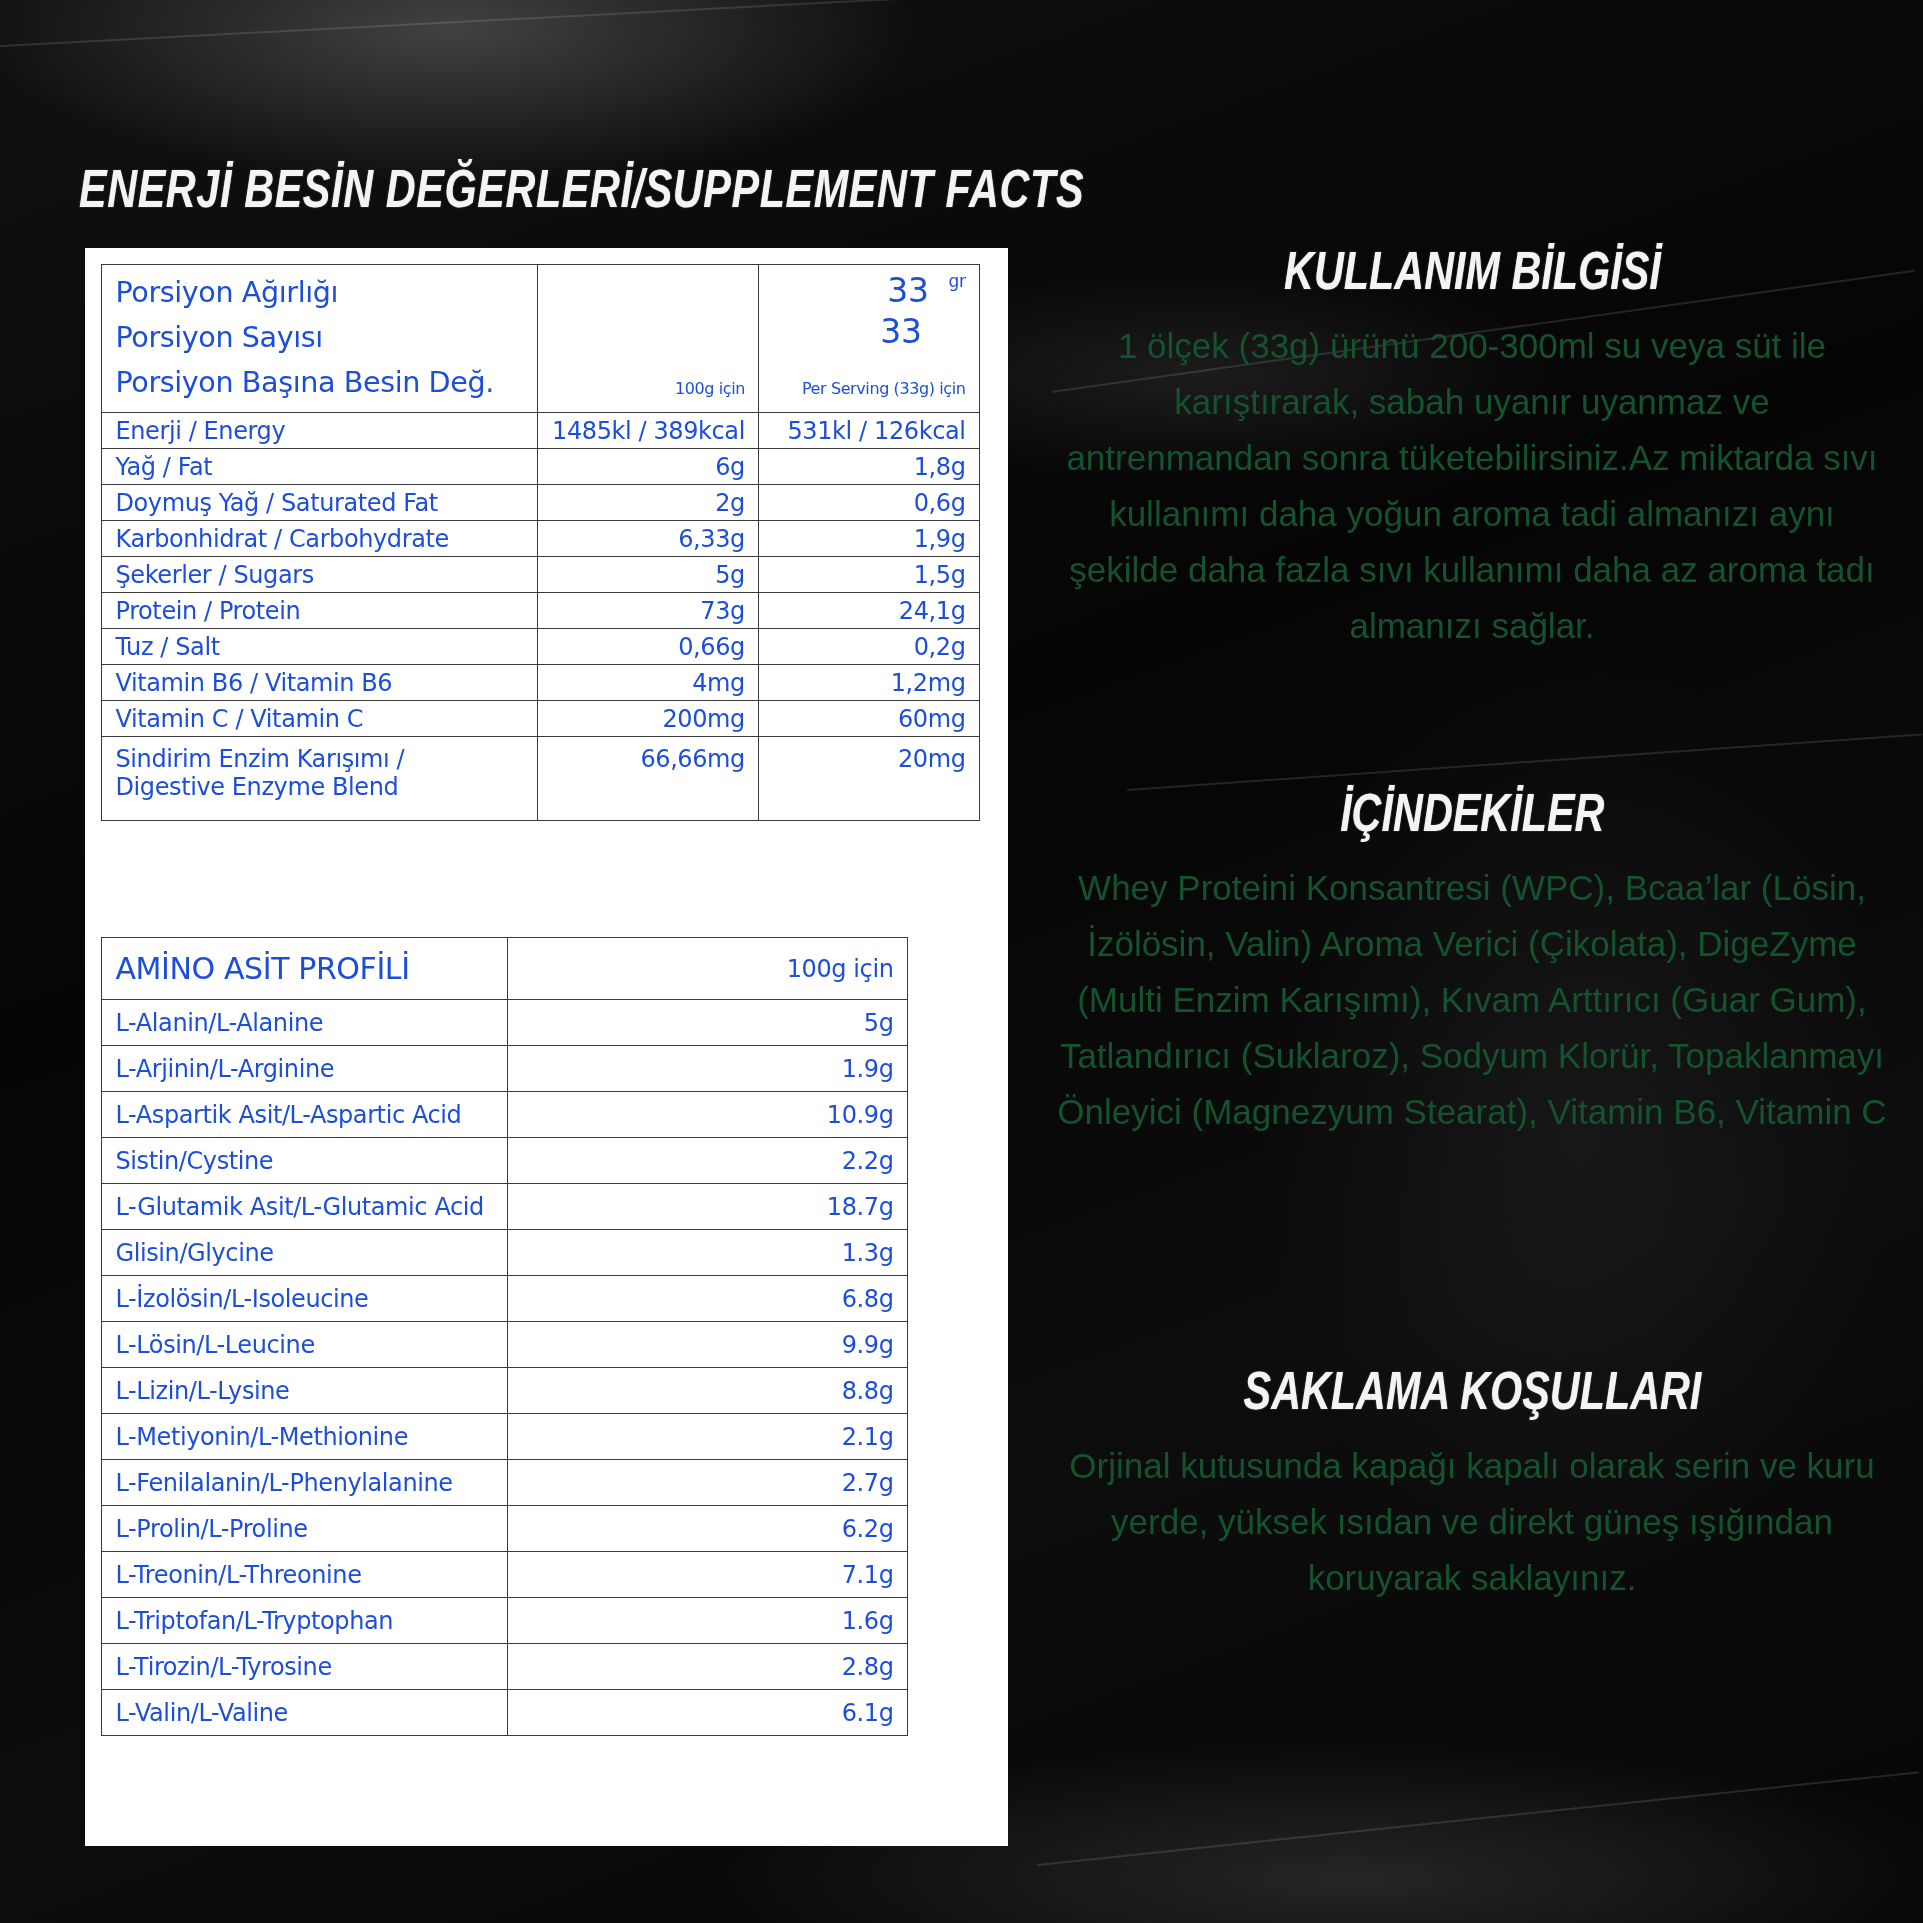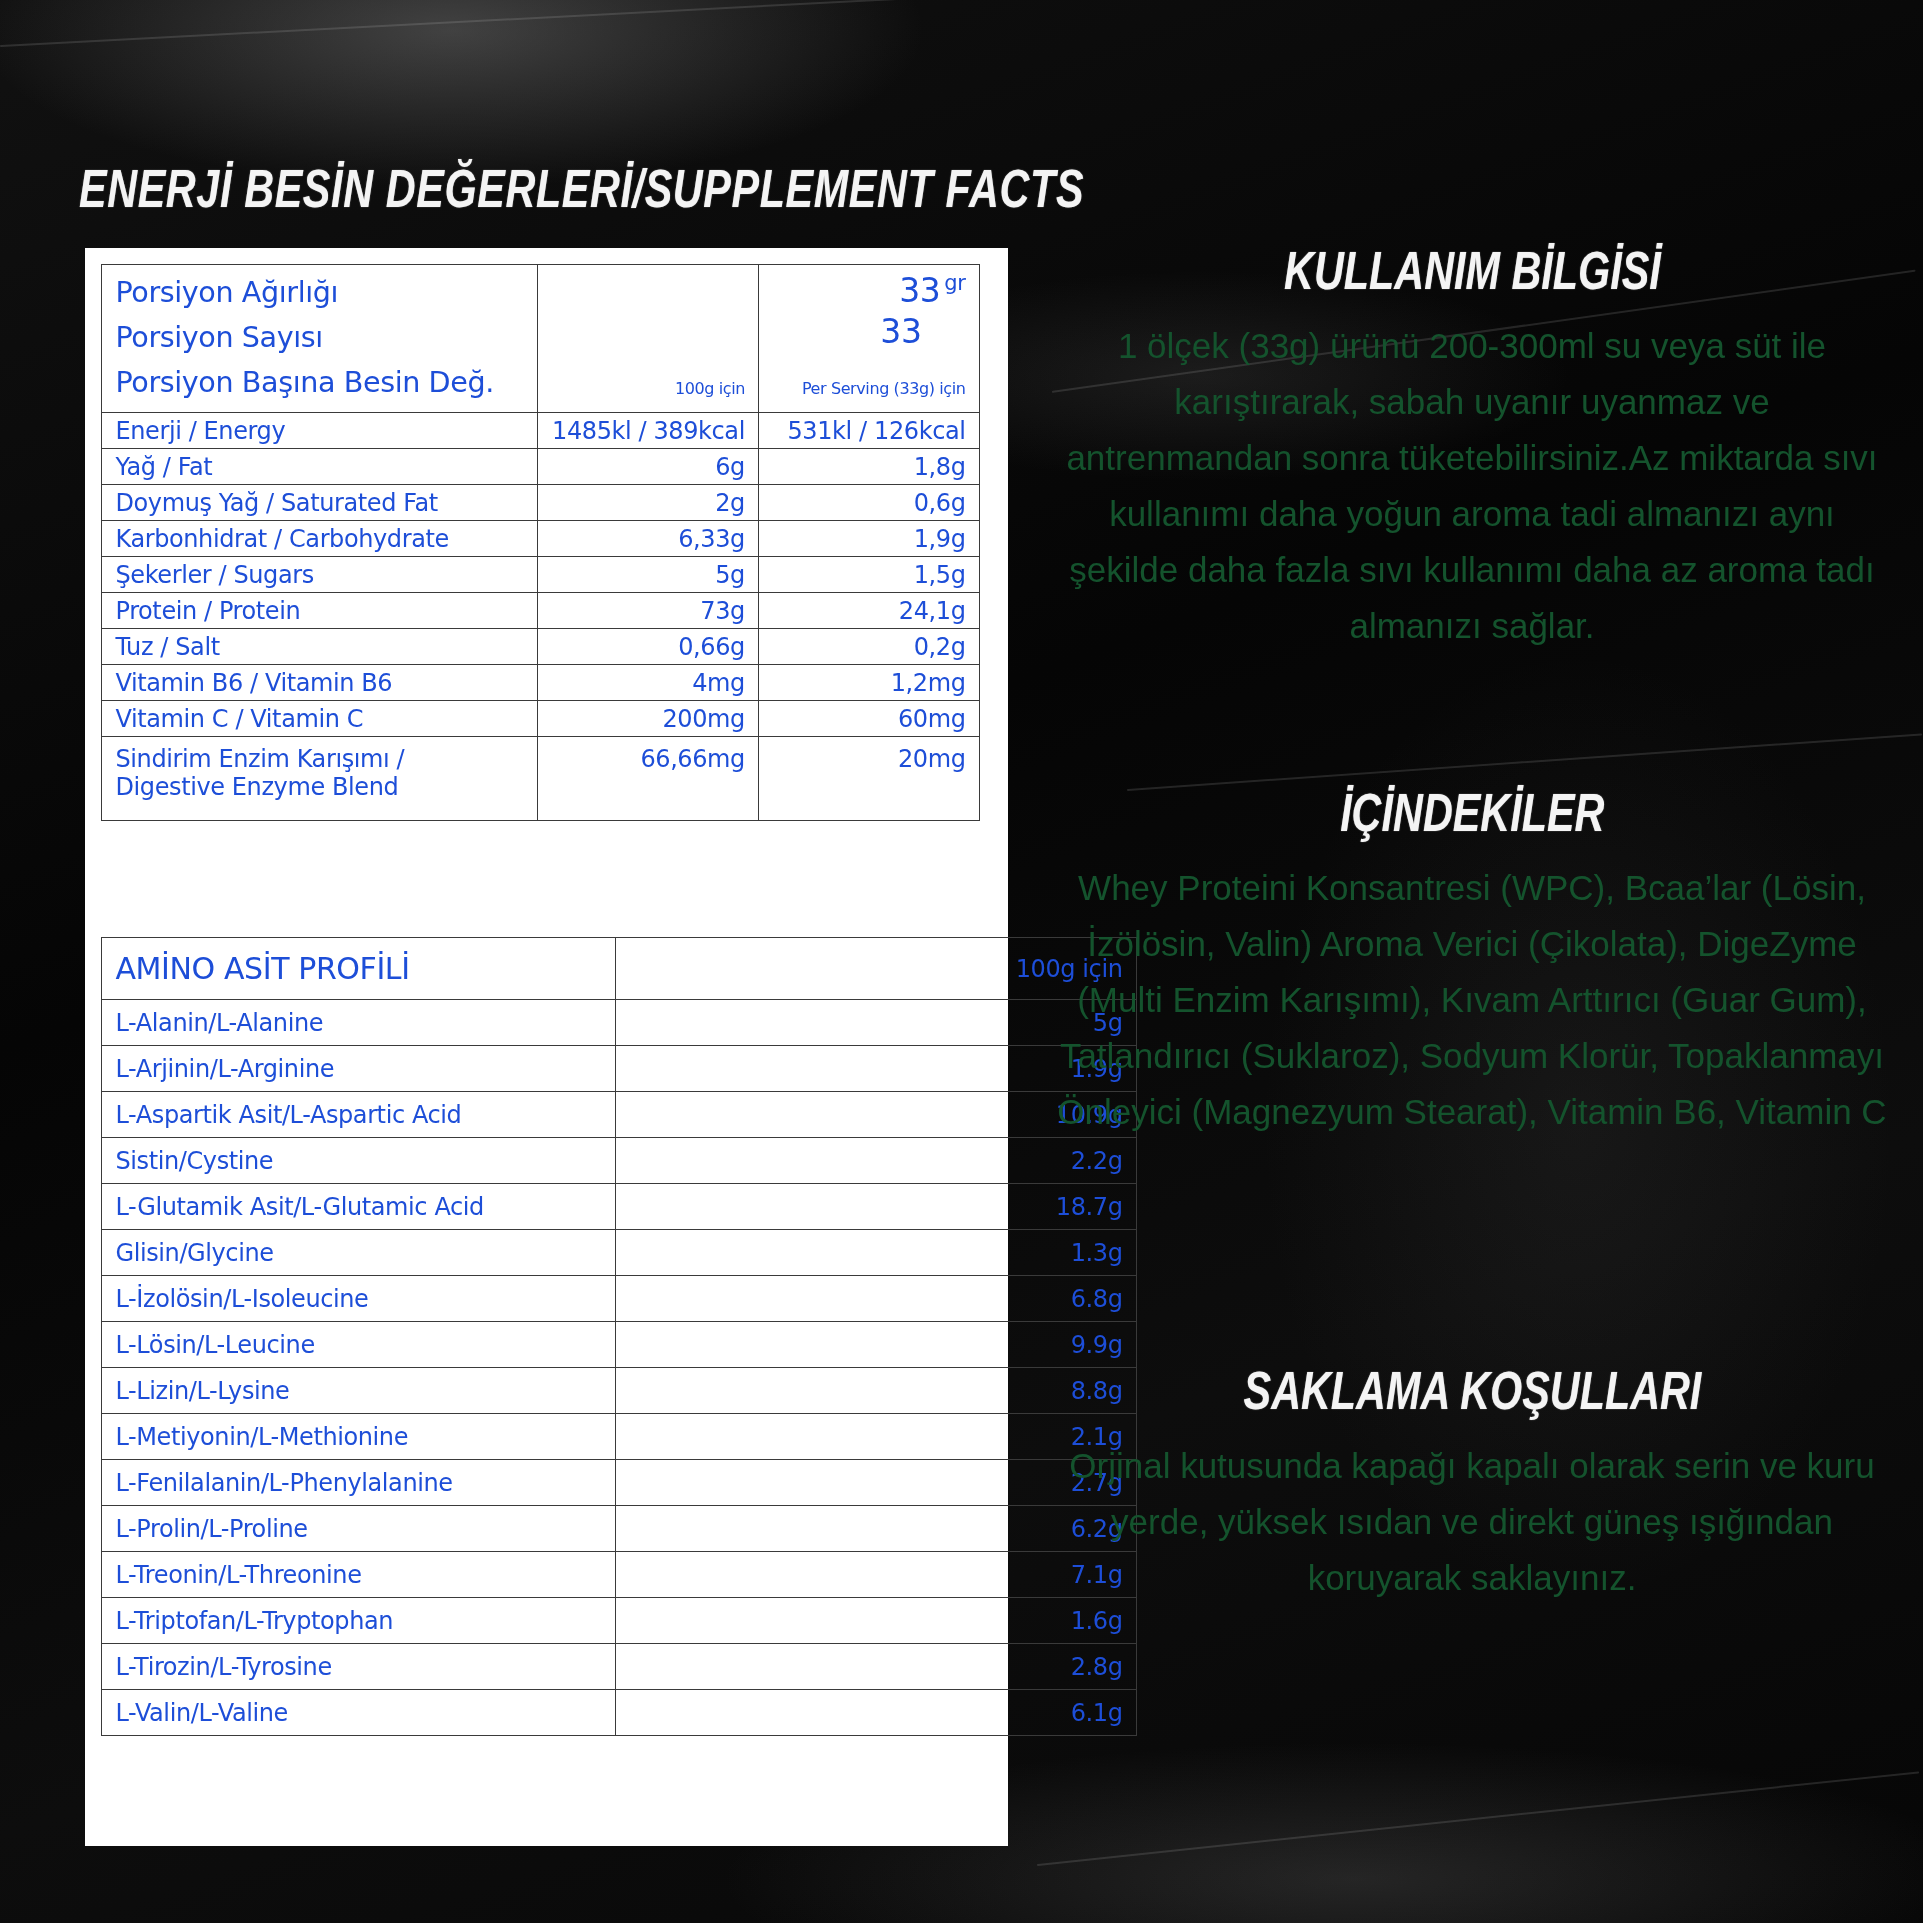--- a/index.html
+++ b/index.html
@@ -47,23 +47,23 @@
   #t1 tr.row td { height: 36px; }
   #t1 tr.tall td { height: 84px; vertical-align: top; padding-top: 7.5px; }
   .hdr-lines div { font-size: 28.6px; line-height: 45px; }
   .hdr-lines { padding-top: 4.5px; }
   .small { font-size: 16px; }
   .hdr-col2 { height: 143px; position: relative; }
   .hdr-col2 .small { position: absolute; right: 0; bottom: 10.5px; }
   .hdr-col3 { height: 143px; position: relative; }
   .hdr-col3 .big { position: absolute; right: 0; font-size: 33px; }
   .hdr-col3 .b1 { top: 6px; } .hdr-col3 .b2 { top: 47px; }
-  .hdr-col3 .gr { font-size: 21px; vertical-align: top; margin-left: 4px; }
+  .hdr-col3 .gr { font-size: 17px; vertical-align: top; margin-left: 20px; }
   .hdr-col3 .small { position: absolute; right: 0; bottom: 10.5px; }
-  #t2 { left: 101px; top: 937px; width: 1036px; }
+  #t2 { left: 101px; top: 937px; width: 807px; }
   #t2 col.c1 { width: 437px; } #t2 col.c2 { width: 443px; }
   #t2 tr.hdr td { height: 62px; }
   #t2 tr.hdr td.first { font-size: 30px; }
   #t2 tr.row td { height: 46px; }
   .side {
     position: absolute; left: 1051px; width: 842px; text-align: center;
   }
   .side-title {
     font-weight: bold; font-style: italic; font-size: 53px;
     display: inline-block; transform: scaleX(0.78);

